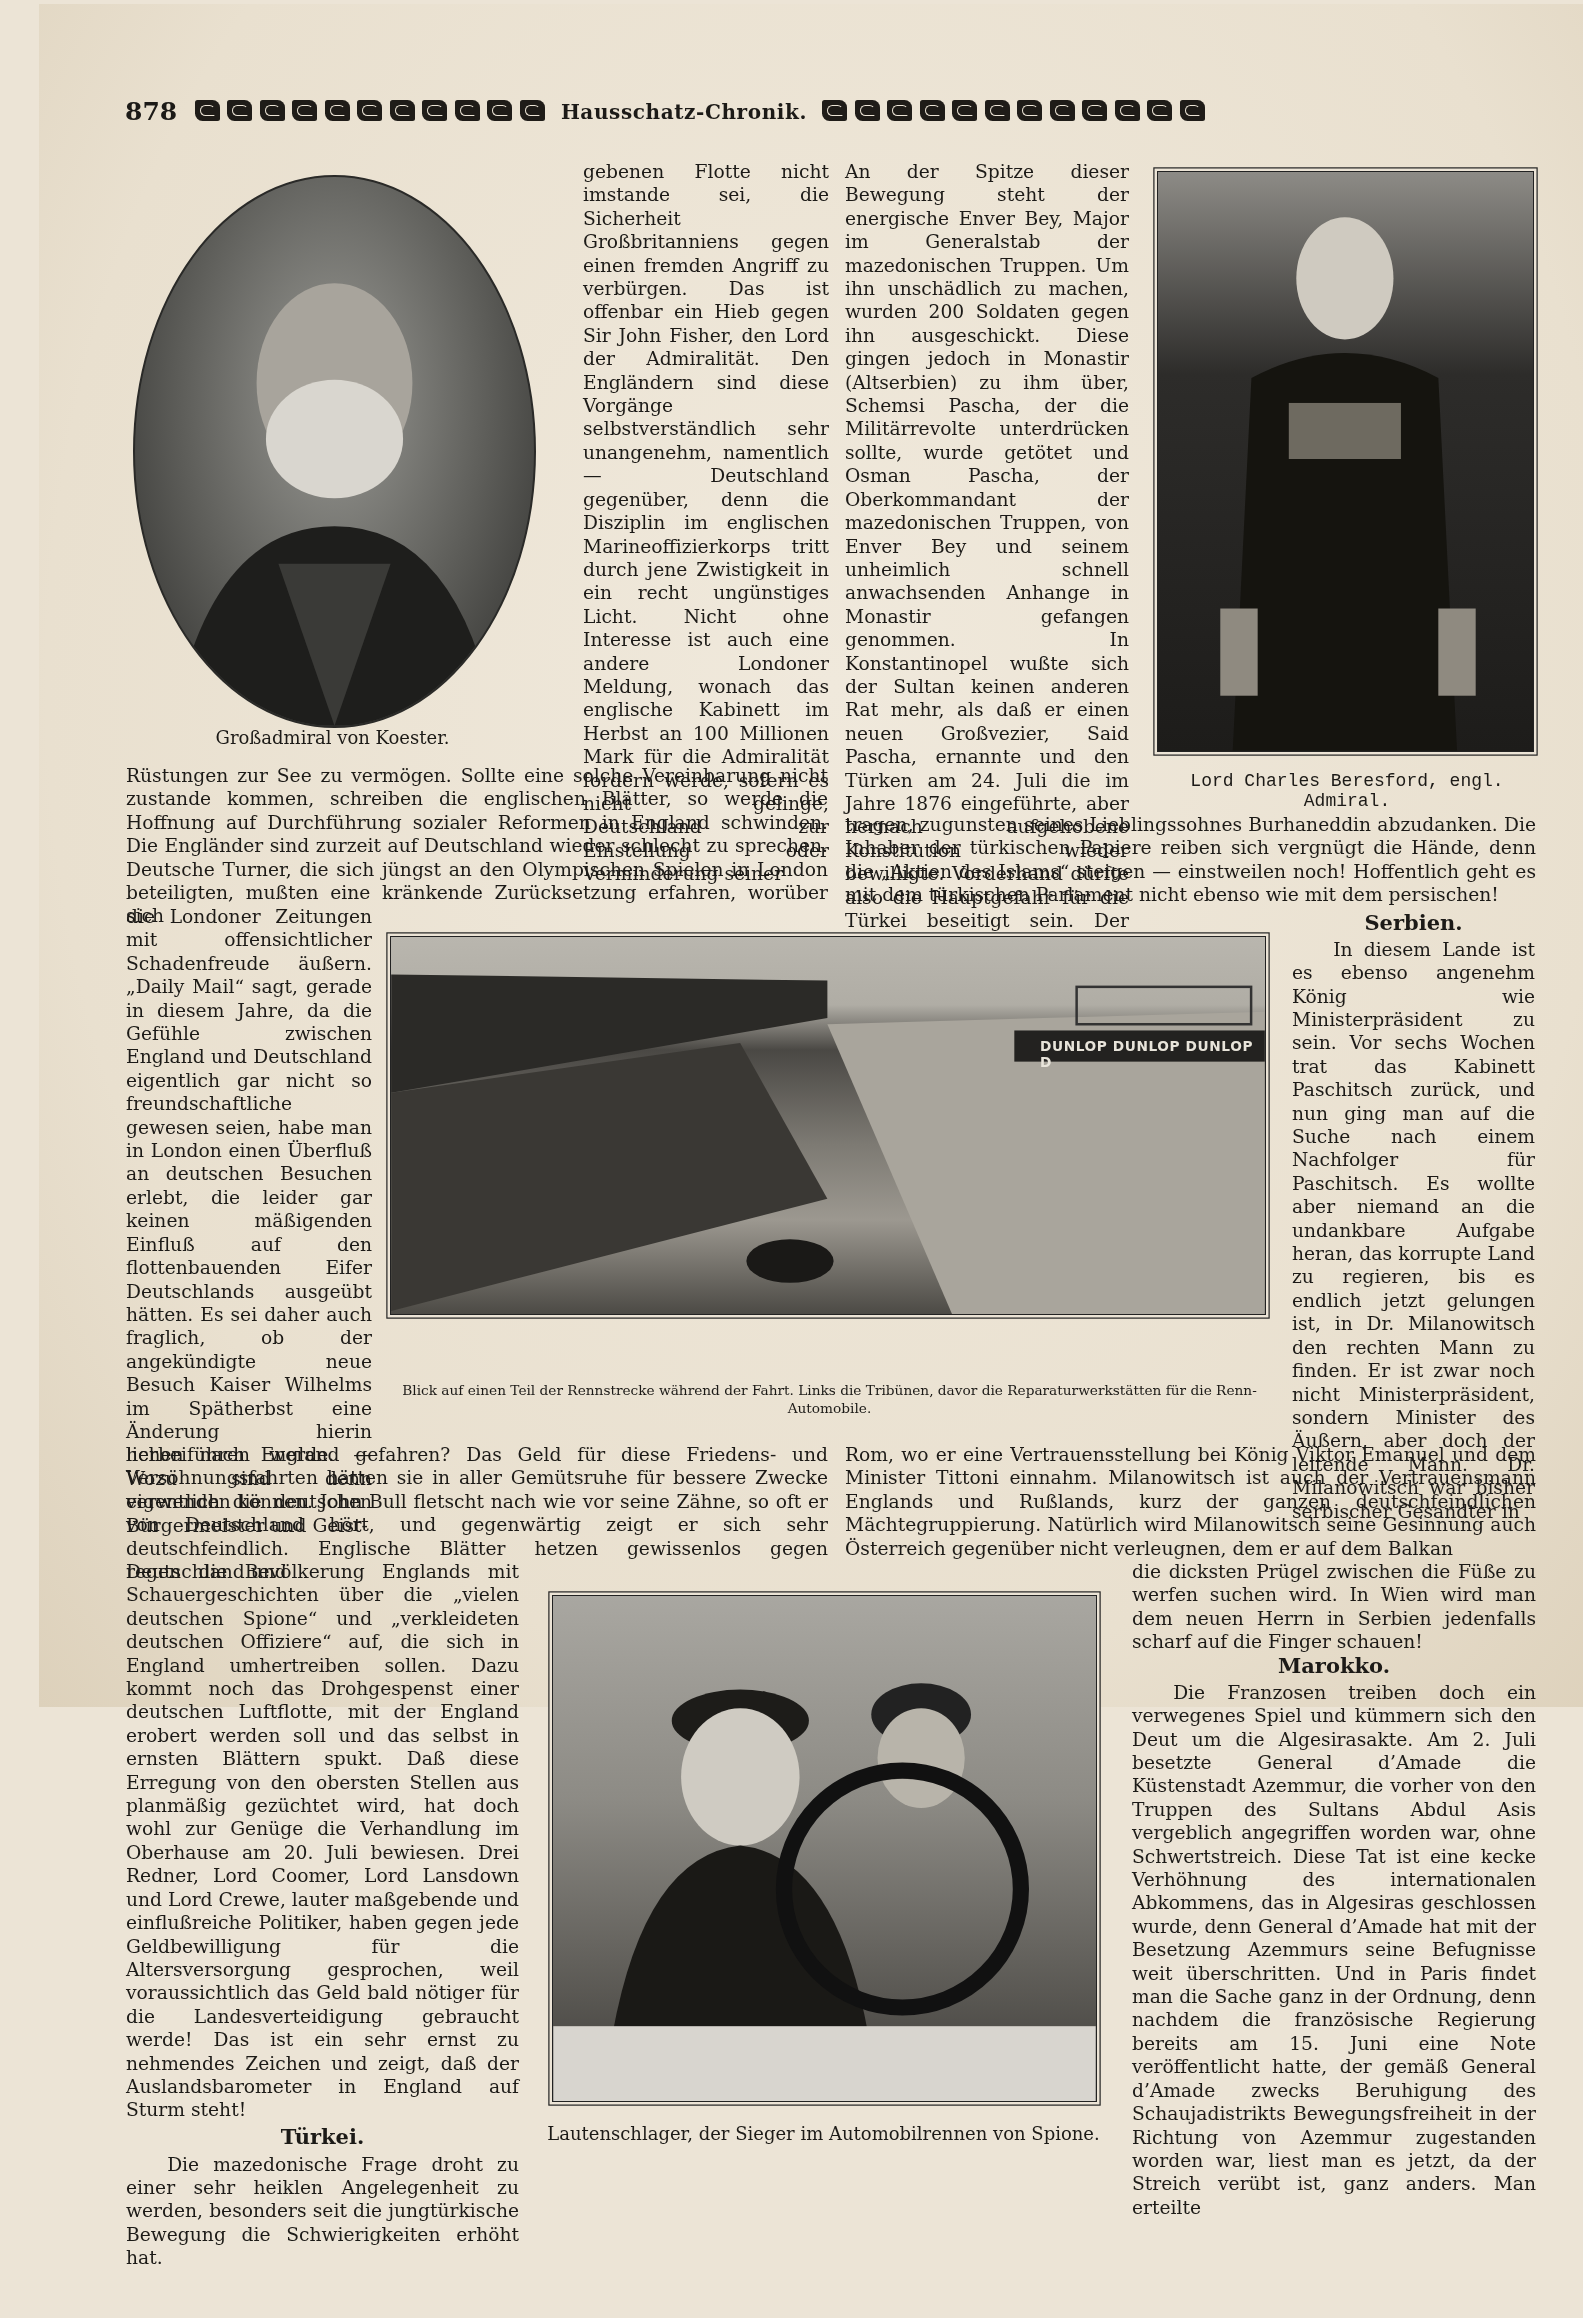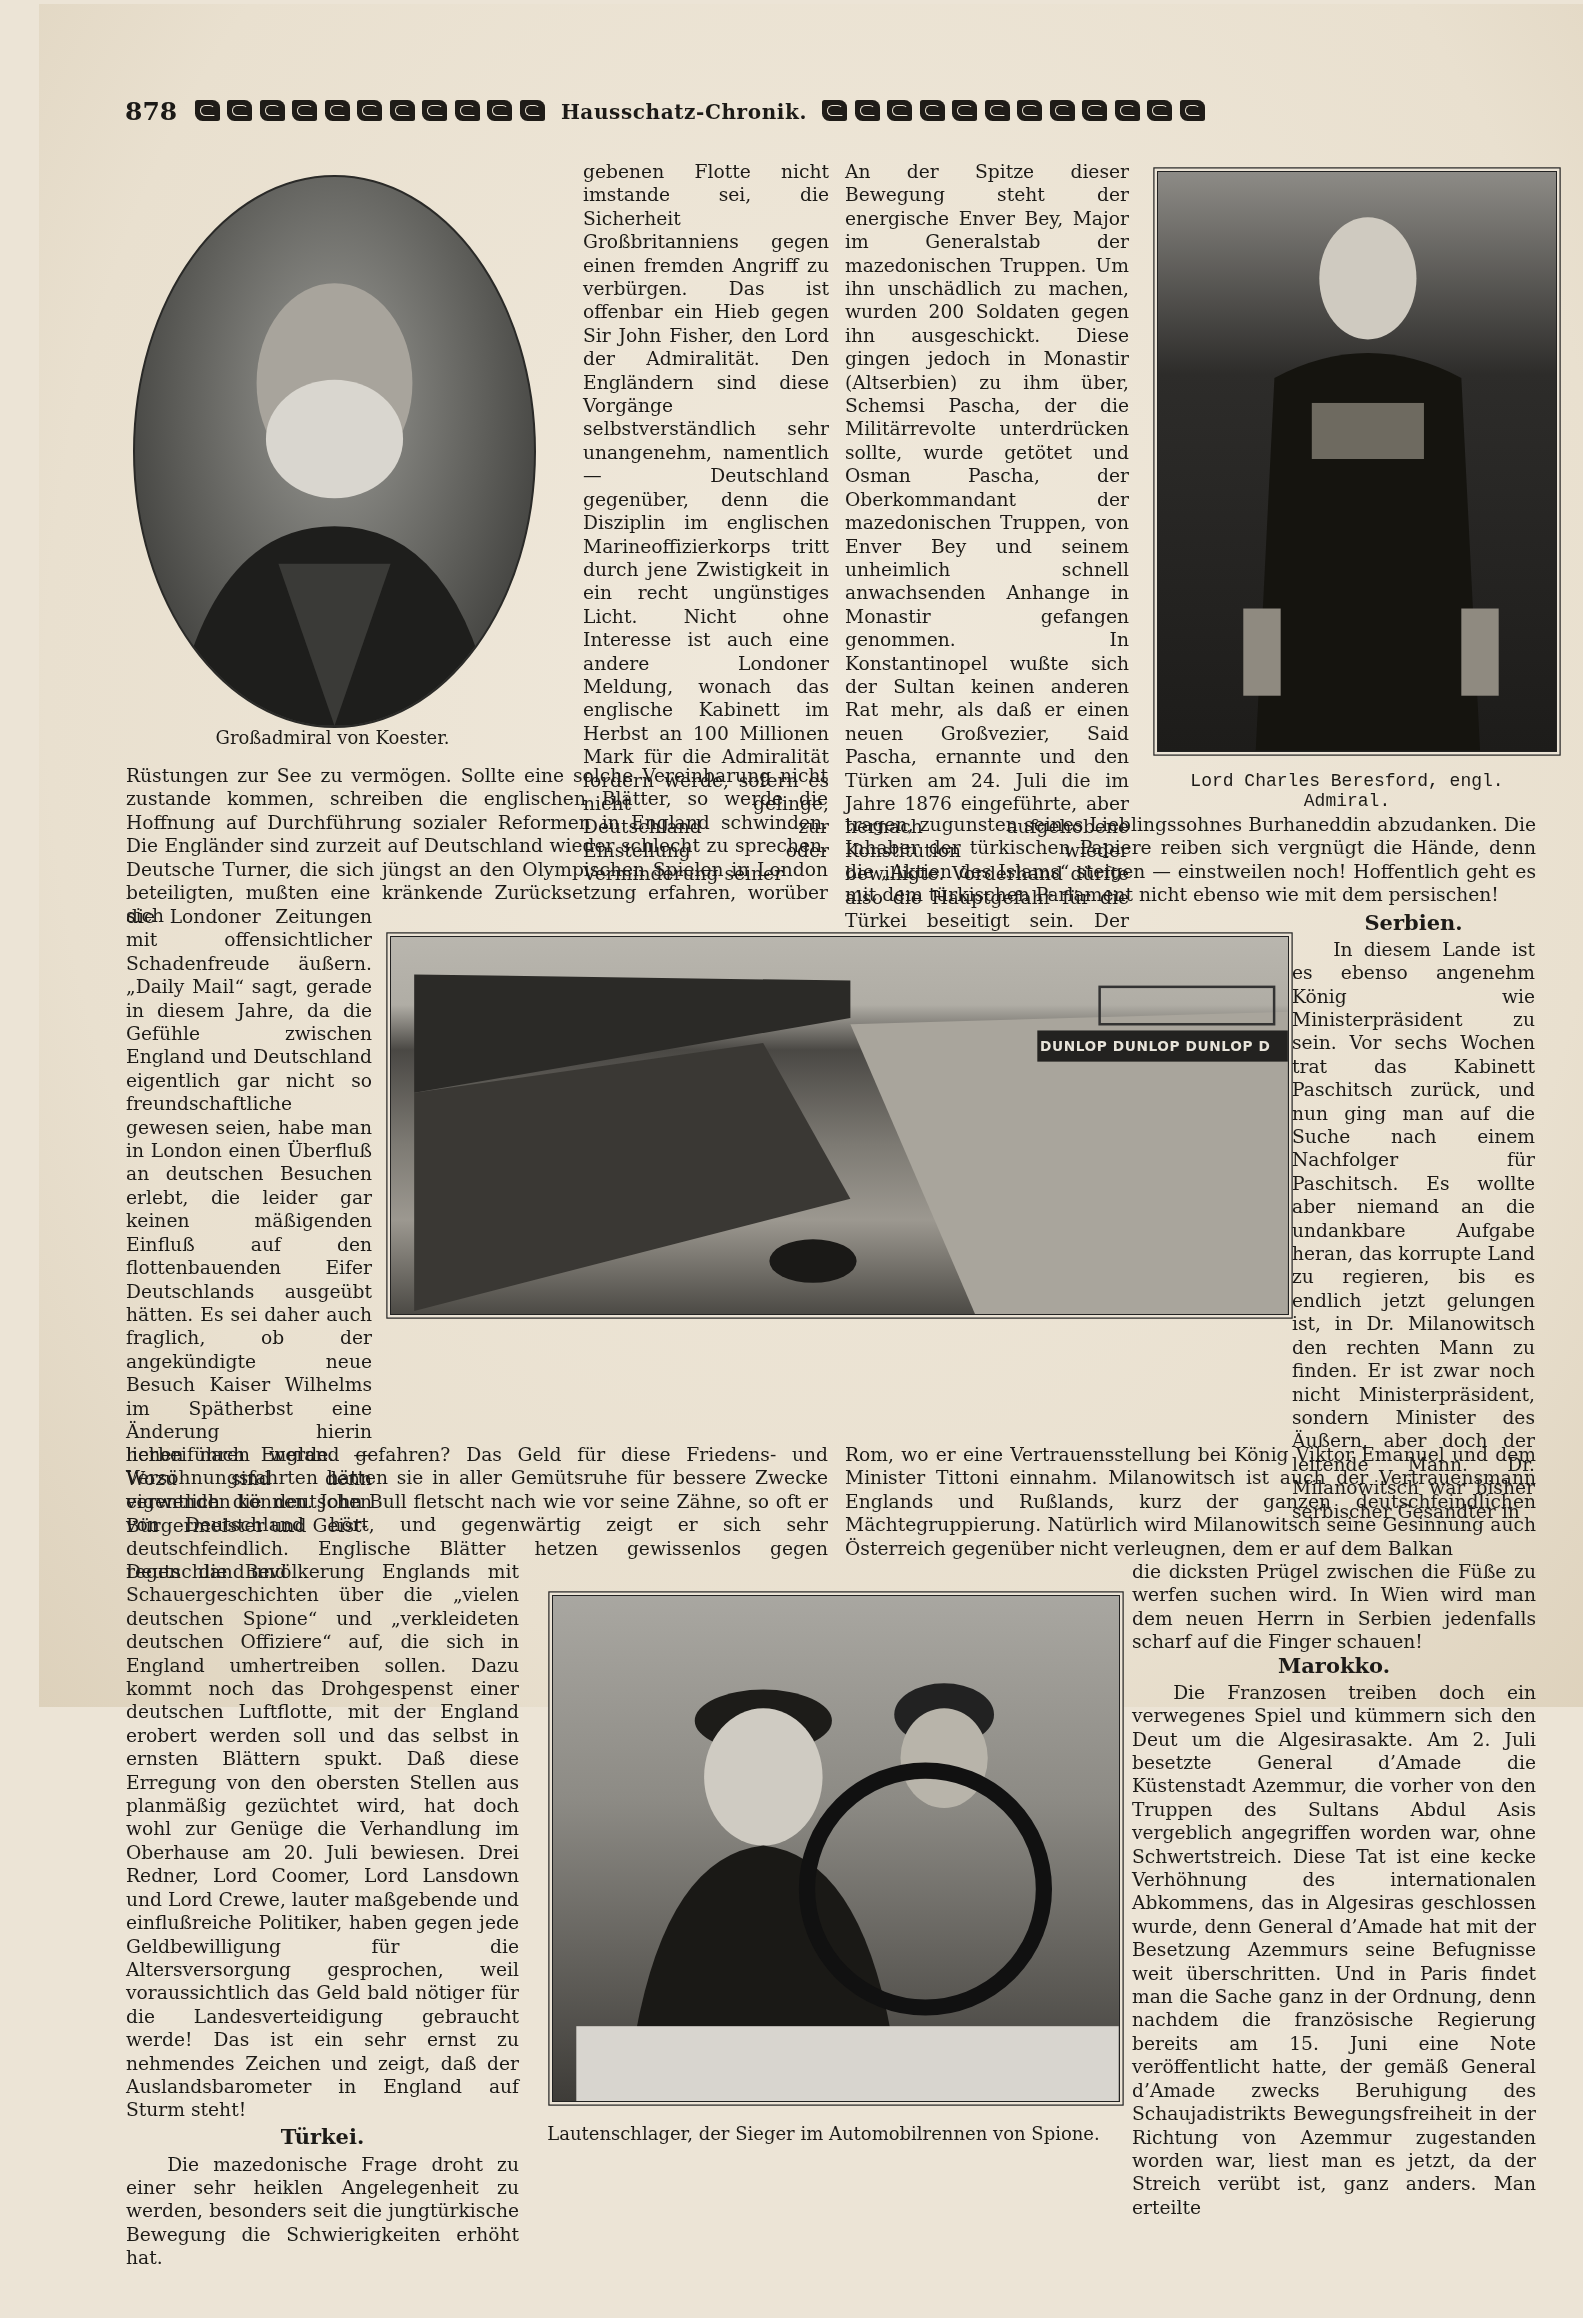--- a/index.html
+++ b/index.html
@@ -10,21 +10,21 @@
   .header{position:absolute;left:86px;top:92px;width:1411px;height:31px;display:flex;align-items:center;}
   .pagenum{font-size:25px;font-weight:bold;margin-right:17.5px;}
   .orn{display:inline-block;width:25px;height:21px;margin-right:7.5px;background:#1f1c18;border-radius:2.5px 7.5px 2.5px 7.5px;position:relative;}
   .orn::after{content:"";position:absolute;left:5px;top:5px;width:13.7px;height:8.7px;border:1.9px solid #ece4d6;border-radius:6.2px 6.2px 1.2px 6.2px;border-right-color:transparent;}
   .running-title{font-size:20px;font-weight:bold;margin:0 15px 0 8.7px;letter-spacing:0.6px;}
   .txt{position:absolute;font-size:18.7px;line-height:23.4px;text-align:justify;}
   .txt p{margin:0;}
   .indent{text-indent:2.2em;}
   .h{font-weight:bold;text-align:center;font-size:21px;margin:3.7px 0;}
   .caption{position:absolute;text-align:center;font-size:17px;}
-  .photo{position:absolute;background:#444;border:1.9px solid #222;box-shadow:0 0 0 2.5px #ece4d6,0 0 0 3.7px #222;padding-left:23px;}
+  .photo{position:absolute;background:#444;border:1.9px solid #222;box-shadow:0 0 0 2.5px #ece4d6,0 0 0 3.7px #222;}
   .oval{position:absolute;border-radius:50%;background:radial-gradient(ellipse at 50% 40%,#9a9a95 0%,#5d5d59 55%,#2a2a28 100%);border:2.5px solid #2a2a28;overflow:hidden;}
   .dunlop{position:absolute;color:#e8e4da;font-family:"DejaVu Sans",sans-serif;font-weight:bold;font-size:13.7px;letter-spacing:0.6px;}
 </style>
 </head>
 <body>
 
 <div class="page">
 
   <div class="header">
     <span class="pagenum">878</span>
@@ -74,20 +74,21 @@
     <svg width="874" height="377" viewBox="0 0 1402 605">
       <polygon points="0,60 700,70 700,130 0,250" fill="#2b2a27"></polygon>
       <polygon points="0,250 560,170 700,420 0,600" fill="#3a3834"></polygon>
       <polygon points="700,140 1402,120 1402,605 900,605" fill="#a9a59c"></polygon>
       <rect x="1100" y="80" width="280" height="60" fill="none" stroke="#333" stroke-width="4"></rect>
       <rect x="1000" y="150" width="402" height="50" fill="#232220"></rect>
       <ellipse cx="640" cy="520" rx="70" ry="35" fill="#1a1917"></ellipse>
     </svg>
     <div class="dunlop" style="left:649px;top:101px;">DUNLOP DUNLOP DUNLOP D</div>
   </div>
+  <div class="caption" style="left:351px;top:1378px;width:879px;font-size:13.7px;line-height:17.5px;">Blick auf einen Teil der Rennstrecke während der Fahrt. Links die Tribünen, davor die Reparaturwerkstätten für die Renn-Automobile.</div>
 
   <div class="txt" style="left:87px;top:901px;width:246px;">
     <p>die Londoner Zeitungen mit offensichtlicher Schadenfreude äußern. „Daily Mail“ sagt, gerade in diesem Jahre, da die Gefühle zwischen England und Deutschland eigentlich gar nicht so freundschaftliche gewesen seien, habe man in London einen Überfluß an deutschen Besuchen erlebt, die leider gar keinen mäßigenden Einfluß auf den flottenbauenden Eifer Deutschlands ausgeübt hätten. Es sei daher auch fraglich, ob der angekündigte neue Besuch Kaiser Wilhelms im Spätherbst eine Änderung hierin herbeiführen werde. — Wozu sind denn eigentlich die deutschen Bürgermeister und Geist-</p>
   </div>
 
   <div class="txt" style="left:1253px;top:903px;width:243px;">
     <div class="h">Serbien.</div>
     <p class="indent">In diesem Lande ist es ebenso angenehm König wie Ministerpräsident zu sein. Vor sechs Wochen trat das Kabinett Paschitsch zurück, und nun ging man auf die Suche nach einem Nachfolger für Paschitsch. Es wollte aber niemand an die undankbare Aufgabe heran, das korrupte Land zu regieren, bis es endlich jetzt gelungen ist, in Dr. Milanowitsch den rechten Mann zu finden. Er ist zwar noch nicht Ministerpräsident, sondern Minister des Äußern, aber doch der leitende Mann. Dr. Milanowitsch war bisher serbischer Gesandter in</p>
   </div>
 

